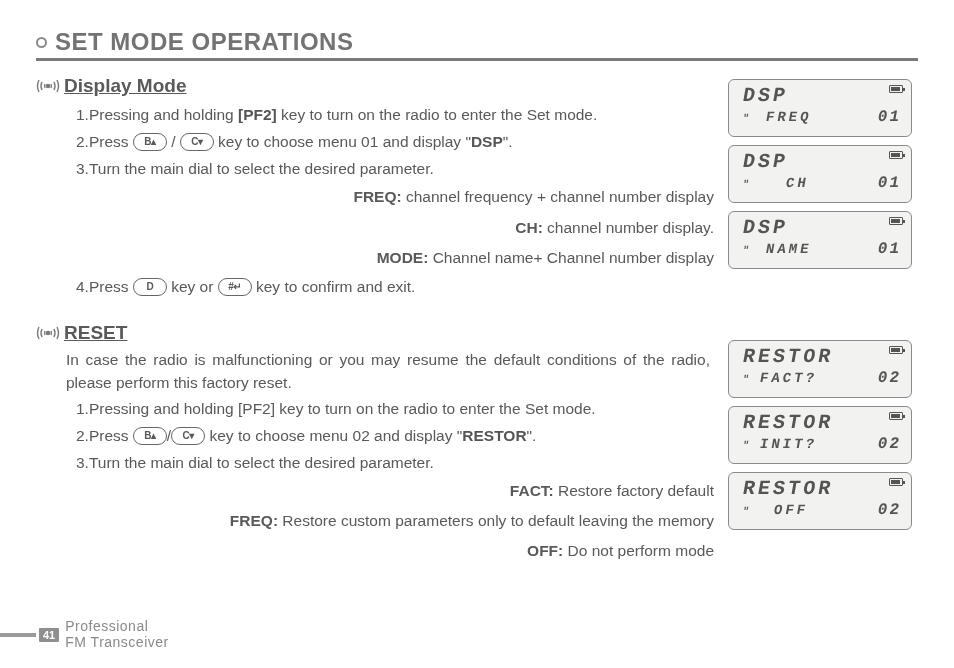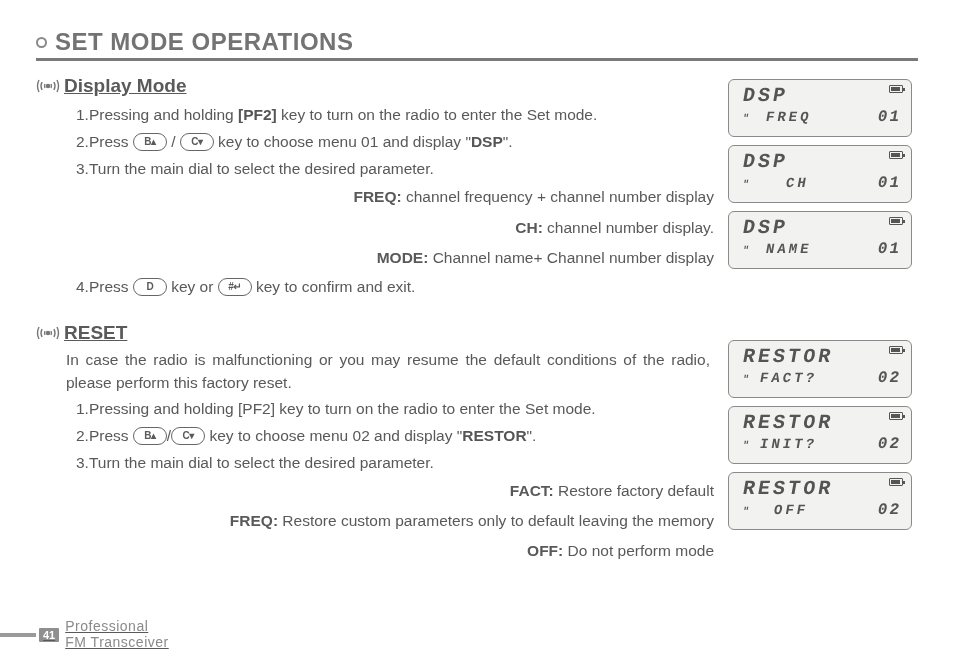--- a/index.html
+++ b/index.html
@@ -138,21 +138,20 @@
     transform: skewX(-10deg);
   }
   .lcd-bottom .quote{ font-size:10px; margin-right:6px; transform:none;}
   .lcd-bottom .label{ flex:1; text-align:left; padding-left:8px;}
   .lcd-bottom .num{ font-size:16px; letter-spacing:2px;}
   .footer {
     position:absolute;
     left:0; bottom:18px;
     display:flex; align-items:center;
     gap:6px;
-    text-decoration:underline;
   }
   .footer-bar {
     width:36px; height:4px; background:#9a9a9a; margin-right:0;
   }
   .page-num {
     background:#8f8f8f; color:#fff;
     font-size:11px; font-weight:bold;
     padding:1px 4px; border-radius:1px;
     margin-left:-3px;
   }

